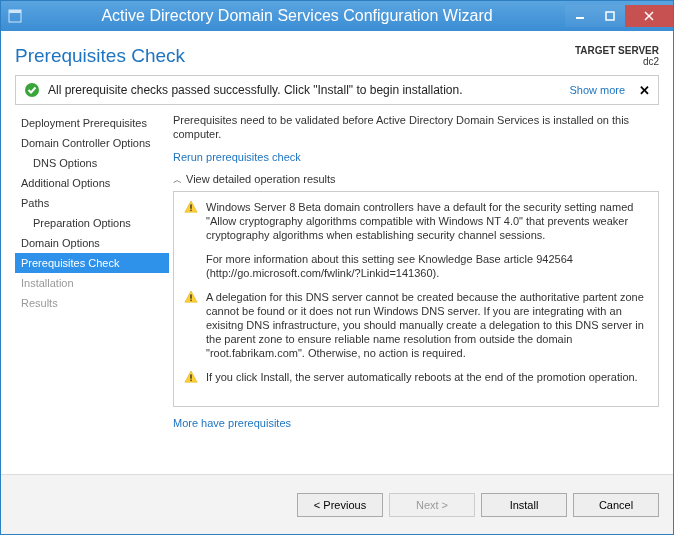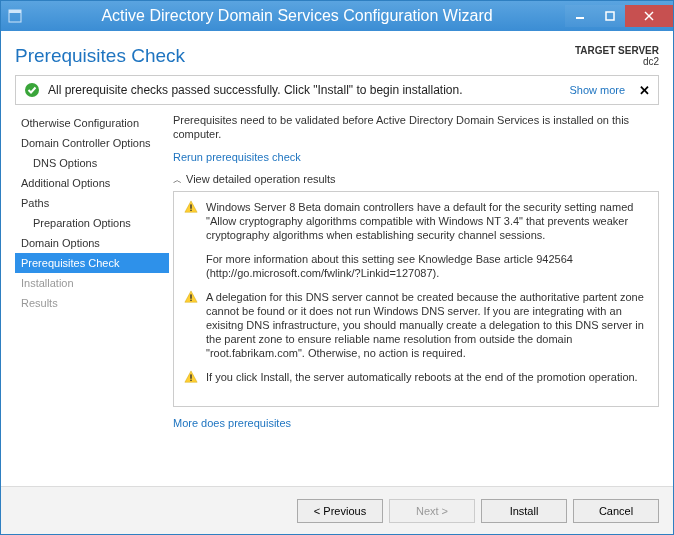--- a/index.html
+++ b/index.html
@@ -38,21 +38,21 @@
   .collapse-hdr { margin-top:10px; margin-bottom:4px; font-size:11px; }
   .collapse-hdr .caret { font-size:9px; margin-right:4px; }
 
   .results-box { border:1px solid #ccc; padding:8px 10px; overflow:auto; flex:0 0 auto; height:216px; }
   .warn-item { display:flex; gap:8px; margin-bottom:10px; line-height:14px; }
   .warn-item:last-child { margin-bottom:0; }
   .warn-icon { flex-shrink:0; width:14px; height:14px; }
   .warn-text { flex:1; }
   .warn-text p + p { margin-top:10px; }
 
-  .footer { height:48px; display:flex; align-items:center; justify-content:flex-end; gap:6px; padding:0 14px; background:#f3f3f3; border-top:1px solid #dcdcdc; }
+  .footer { height:60px; display:flex; align-items:center; justify-content:flex-end; gap:6px; padding:0 14px; background:#f3f3f3; border-top:1px solid #dcdcdc; }
   .footer button { min-width:86px; height:24px; font-size:11px; background:#eee; border:1px solid #aaa; padding:0 10px; cursor:pointer; font-family:inherit; }
   .footer button.disabled { color:#9a9a9a; background:#f0f0f0; border-color:#ccc; cursor:default; }
 </style>
 </head>
 <body>
 
 <div class="titlebar">
   <div class="sysicon">
     <svg width="16" height="16" viewBox="0 0 16 16">
         <rect x="2" y="2" width="12" height="12" fill="none" stroke="#cfe6fa" stroke-width="1"></rect>
@@ -97,21 +97,21 @@
           <path d="M4.5 8 L7 10.5 L11.5 5.5" stroke="#fff" stroke-width="2" fill="none"></path>
         </svg>
     </span>
     <span class="msg">All prerequisite checks passed successfully. Click "Install" to begin installation.</span>
     <span class="show-more">Show more</span>
     <span class="closex">✕</span>
   </div>
 
   <div class="body-row">
     <div class="sidebar" id="sidebar">
-        <div class="item">Otherwise Configuration</div>
+        <div class="item">Deployment Prerequisites</div>
         <div class="item">Domain Controller Options</div>
         <div class="item indent">DNS Options</div>
         <div class="item">Additional Options</div>
         <div class="item">Paths</div>
         <div class="item indent">Preparation Options</div>
         <div class="item">Domain Options</div>
         <div class="item selected">Prerequisites Check</div>
         <div class="item disabled">Installation</div>
         <div class="item disabled">Results</div>
       </div>
@@ -125,22 +125,22 @@
       </div>
 
       <div class="results-box" id="results">
           <div class="warn-item">
             <span class="warn-icon"><svg width="14" height="14" viewBox="0 0 16 16">
                 <path d="M8 1 L15 14 H1 Z" fill="#ffcf33" stroke="#caa000" stroke-width="0.5"></path>
                 <rect x="7.2" y="5" width="1.6" height="5" fill="#333"></rect>
                 <rect x="7.2" y="11" width="1.6" height="1.6" fill="#333"></rect>
               </svg></span>
             <div class="warn-text">
-              <p>Windows Server 8 Beta domain controllers have a default for the security setting named "Allow cryptography algorithms compatible with Windows NT 3.4" that prevents weaker cryptography algorithms when establishing security channel sessions.</p>
-              <p>For more information about this setting see Knowledge Base article 942564 (http://go.microsoft.com/fwlink/?Linkid=127087).</p>
+              <p>Windows Server 8 Beta domain controllers have a default for the security setting named "Allow cryptography algorithms compatible with Windows NT 4.0" that prevents weaker cryptography algorithms when establishing security channel sessions.</p>
+              <p>For more information about this setting see Knowledge Base article 942564 (http://go.microsoft.com/fwlink/?Linkid=141360).</p>
             </div>
           </div>
           <div class="warn-item">
             <span class="warn-icon"><svg width="14" height="14" viewBox="0 0 16 16">
                 <path d="M8 1 L15 14 H1 Z" fill="#ffcf33" stroke="#caa000" stroke-width="0.5"></path>
                 <rect x="7.2" y="5" width="1.6" height="5" fill="#333"></rect>
                 <rect x="7.2" y="11" width="1.6" height="1.6" fill="#333"></rect>
               </svg></span>
             <div class="warn-text">
               <p>A delegation for this DNS server cannot be created because the authoritative partent zone cannot be found or it does not run Windows DNS server. If you are integrating with an exisitng DNS infrastructure, you should manually create a delegation to this DNS server in the parent zone to ensure reliable name resolution from outside the domain "root.fabrikam.com". Otherwise, no action is required.</p>
@@ -151,21 +151,21 @@
                 <path d="M8 1 L15 14 H1 Z" fill="#ffcf33" stroke="#caa000" stroke-width="0.5"></path>
                 <rect x="7.2" y="5" width="1.6" height="5" fill="#333"></rect>
                 <rect x="7.2" y="11" width="1.6" height="1.6" fill="#333"></rect>
               </svg></span>
             <div class="warn-text">
               <p>If you click Install, the server automatically reboots at the end of the promotion operation.</p>
             </div>
           </div>
         </div>
 
-      <div class="link" style="margin-top:10px;">More does prerequisites</div>
+      <div class="link" style="margin-top:10px;">More have prerequisites</div>
     </div>
   </div>
 
 </div>
 
 <div class="footer">
   <button>&lt; Previous</button>
   <button class="disabled">Next &gt;</button>
   <button>Install</button>
   <button>Cancel</button>

